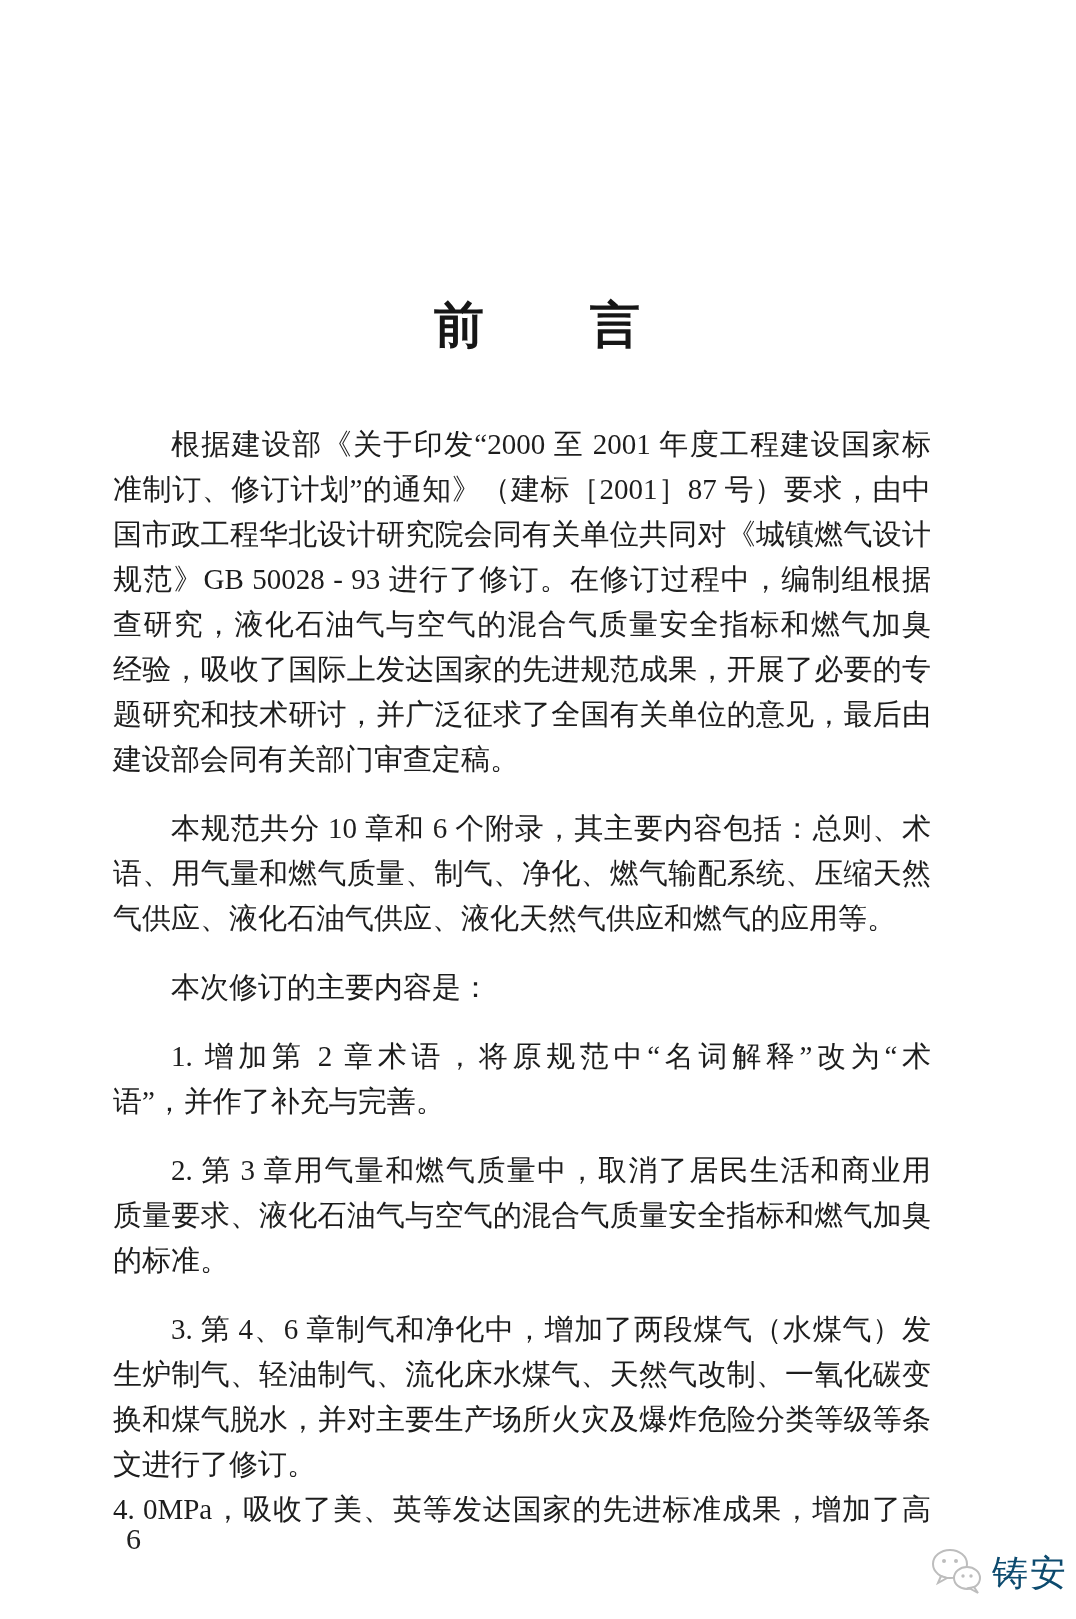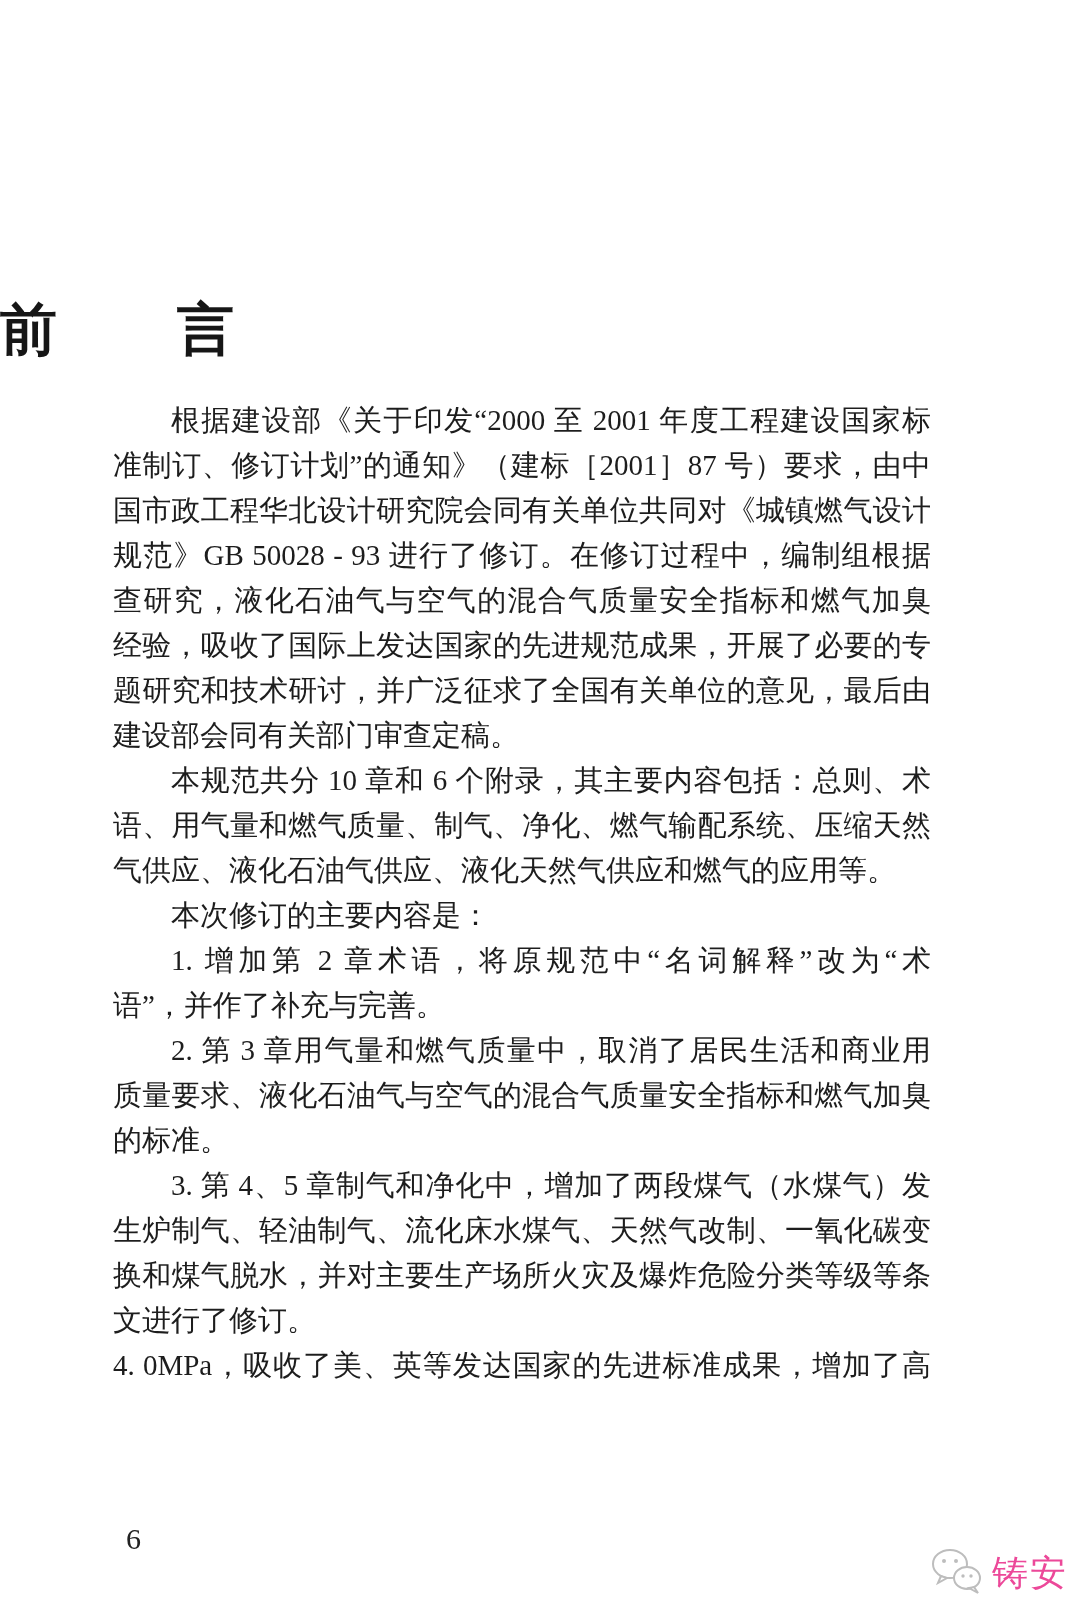--- a/index.html
+++ b/index.html
@@ -14,21 +14,22 @@
     background: #ffffff;
     font-family: "Liberation Serif", "DejaVu Serif", serif;
     color: #1d1d1d;
     overflow: hidden;
   }
   .doc-title {
     position: absolute;
     top: 292px;
     left: 0;
     width: 1076px;
-    font-size: 57px;
+    text-align: center;
+    font-size: 50px;
     font-weight: bold;
     color: #161616;
     letter-spacing: 2px;
     white-space: pre;
   }
   .doc-body {
     position: absolute;
     top: 398px;
     left: 113px;
     width: 818px;
@@ -43,39 +44,40 @@
     white-space: nowrap;
   }
   .ln-end {
     height: 45px;
     text-align: center;
     text-align-last: left;
     white-space: nowrap;
   }
   .ind {
     text-indent: 2em;
+    margin-top: 24px;
   }
   .page-number {
     position: absolute;
     top: 1522px;
     left: 126px;
     font-size: 30px;
     color: #222222;
   }
   .watermark {
     position: absolute;
     top: 1548px;
     left: 930px;
     display: flex;
     align-items: center;
     gap: 10px;
   }
   .watermark-text {
     font-size: 36px;
-    color: #ec4899;
+    color: #0c4a6e;
     letter-spacing: 2px;
     font-family: Liberation Sans, sans-serif;
   }
 </style>
 </head>
 <body>
 
 <div class="page">
 
   <div class="doc-title">前　　言</div>
@@ -97,21 +99,21 @@
 
     <div class="ln-end ind">本次修订的主要内容是：</div>
 
     <div class="ln ind">1. 增加第 2 章术语，将原规范中“名词解释”改为“术</div>
     <div class="ln-end">语”，并作了补充与完善。</div>
 
     <div class="ln ind">2. 第 3 章用气量和燃气质量中，取消了居民生活和商业用</div>
     <div class="ln">质量要求、液化石油气与空气的混合气质量安全指标和燃气加臭</div>
     <div class="ln-end">的标准。</div>
 
-    <div class="ln ind">3. 第 4、5 章制气和净化中，增加了两段煤气（水煤气）发</div>
+    <div class="ln ind">3. 第 4、6 章制气和净化中，增加了两段煤气（水煤气）发</div>
     <div class="ln">生炉制气、轻油制气、流化床水煤气、天然气改制、一氧化碳变</div>
     <div class="ln">换和煤气脱水，并对主要生产场所火灾及爆炸危险分类等级等条</div>
     <div class="ln-end">文进行了修订。</div>
 
     <div class="ln">4. 0MPa，吸收了美、英等发达国家的先进标准成果，增加了高</div>
   </div>
 
   <div class="page-number">6</div>
 
   <div class="watermark">

